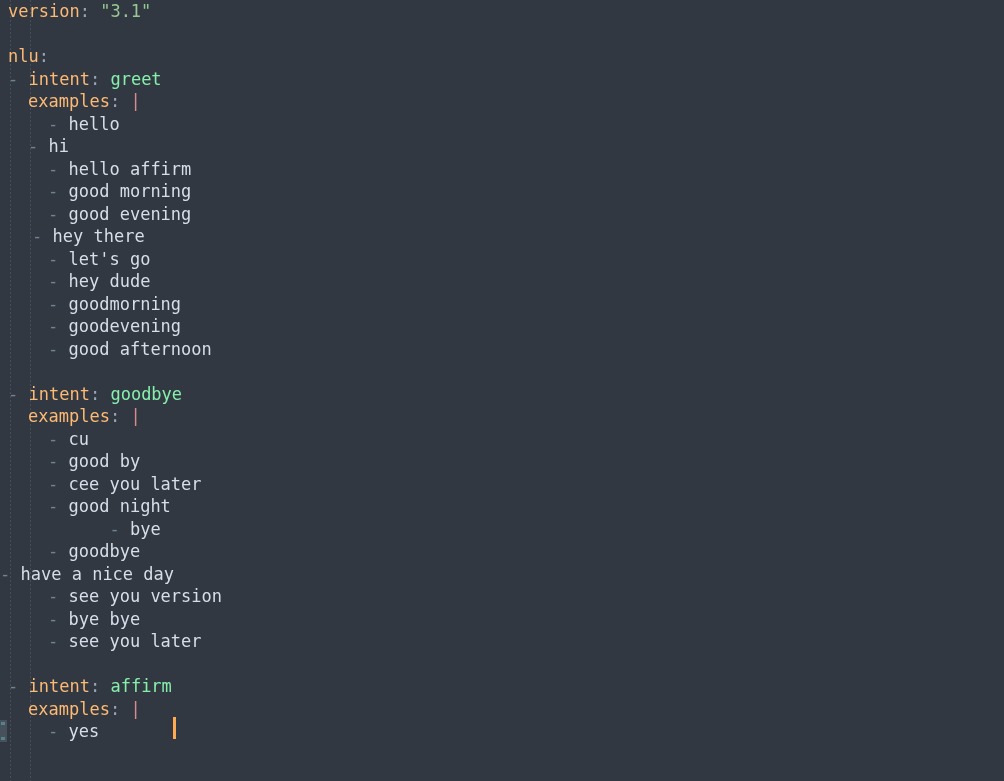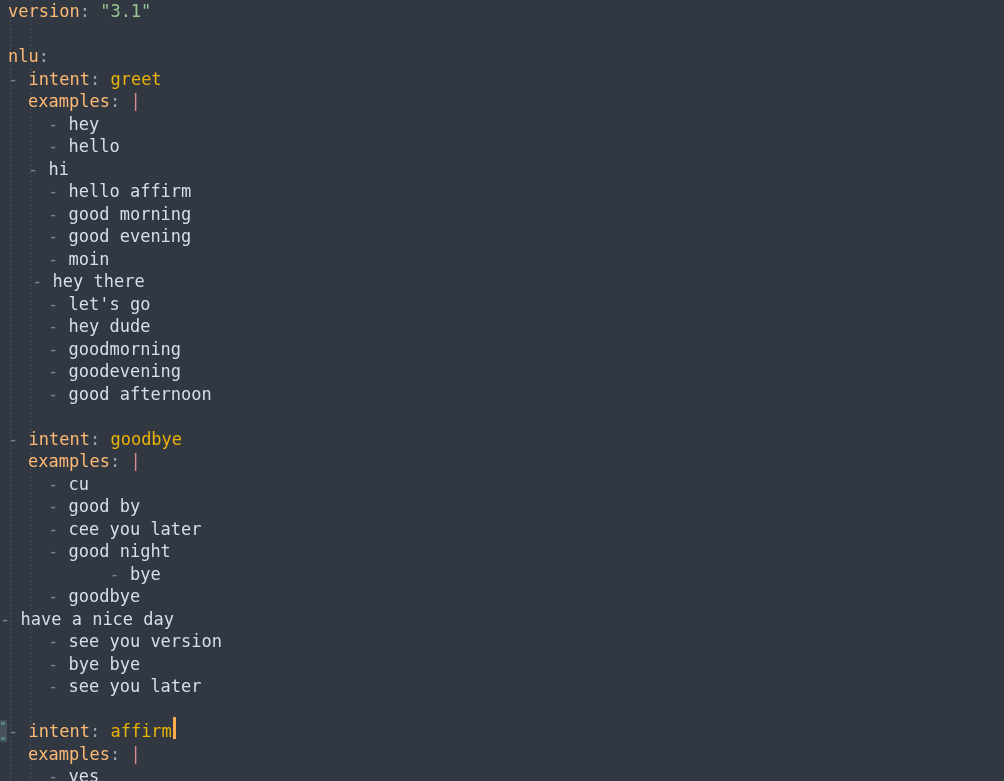--- a/index.html
+++ b/index.html
@@ -76,21 +76,21 @@
     font-size: 17px;
     white-space: pre;
     letter-spacing: 0px;
     position: relative;
   }
 
   
   .t-key     { color: #fdba74; }       
   .t-colon   { color: #9aa3b5; }       
   .t-string  { color: #99c794; }       
-  .t-plain   { color: #eab308; }       
+  .t-plain   { color: #86efac; }       
   .t-dash    { color: #6f8292; }       
   .t-pipe    { color: #d98a8a; }       
   .t-item    { color: #d8dee9; }       
 
   
   .caret {
     position: absolute;
     width: 3px;
     height: 22px;
     background: #ffaa4f;
@@ -106,27 +106,25 @@
   <div class="indent-guide" style="left:30px;"></div>
 
   <div class="gutter-marker" id="gutter-marker" style="top: 720px; height: 22px;"></div>
 
   <div class="code" id="code-area">
       <div class="line" style="padding-left: 8px;"><span class="t-key">version</span><span class="t-colon">:</span> <span class="t-string">"3.1"</span></div>
       <div class="line" style="padding-left: 8px;">&nbsp;</div>
       <div class="line" style="padding-left: 8px;"><span class="t-key">nlu</span><span class="t-colon">:</span></div>
       <div class="line" style="padding-left: 8px;"><span class="t-dash">-</span> <span class="t-key">intent</span><span class="t-colon">:</span> <span class="t-plain">greet</span></div>
       <div class="line" style="padding-left: 28px;"><span class="t-key">examples</span><span class="t-colon">:</span> <span class="t-pipe">|</span></div>
-      <div class="line" style="padding-left: 48px;"><span class="t-dash">-</span> <span class="t-item">hey</span></div>
       <div class="line" style="padding-left: 48px;"><span class="t-dash">-</span> <span class="t-item">hello</span></div>
       <div class="line" style="padding-left: 28px;"><span class="t-dash">-</span> <span class="t-item">hi</span></div>
       <div class="line" style="padding-left: 48px;"><span class="t-dash">-</span> <span class="t-item">hello affirm</span></div>
       <div class="line" style="padding-left: 48px;"><span class="t-dash">-</span> <span class="t-item">good morning</span></div>
       <div class="line" style="padding-left: 48px;"><span class="t-dash">-</span> <span class="t-item">good evening</span></div>
-      <div class="line" style="padding-left: 48px;"><span class="t-dash">-</span> <span class="t-item">moin</span></div>
       <div class="line" style="padding-left: 32px;"><span class="t-dash">-</span> <span class="t-item">hey there</span></div>
       <div class="line" style="padding-left: 48px;"><span class="t-dash">-</span> <span class="t-item">let's go</span></div>
       <div class="line" style="padding-left: 48px;"><span class="t-dash">-</span> <span class="t-item">hey dude</span></div>
       <div class="line" style="padding-left: 48px;"><span class="t-dash">-</span> <span class="t-item">goodmorning</span></div>
       <div class="line" style="padding-left: 48px;"><span class="t-dash">-</span> <span class="t-item">goodevening</span></div>
       <div class="line" style="padding-left: 48px;"><span class="t-dash">-</span> <span class="t-item">good afternoon</span></div>
       <div class="line" style="padding-left: 8px;">&nbsp;</div>
       <div class="line" style="padding-left: 8px;"><span class="t-dash">-</span> <span class="t-key">intent</span><span class="t-colon">:</span> <span class="t-plain">goodbye</span></div>
       <div class="line" style="padding-left: 28px;"><span class="t-key">examples</span><span class="t-colon">:</span> <span class="t-pipe">|</span></div>
       <div class="line" style="padding-left: 48px;"><span class="t-dash">-</span> <span class="t-item">cu</span></div>

